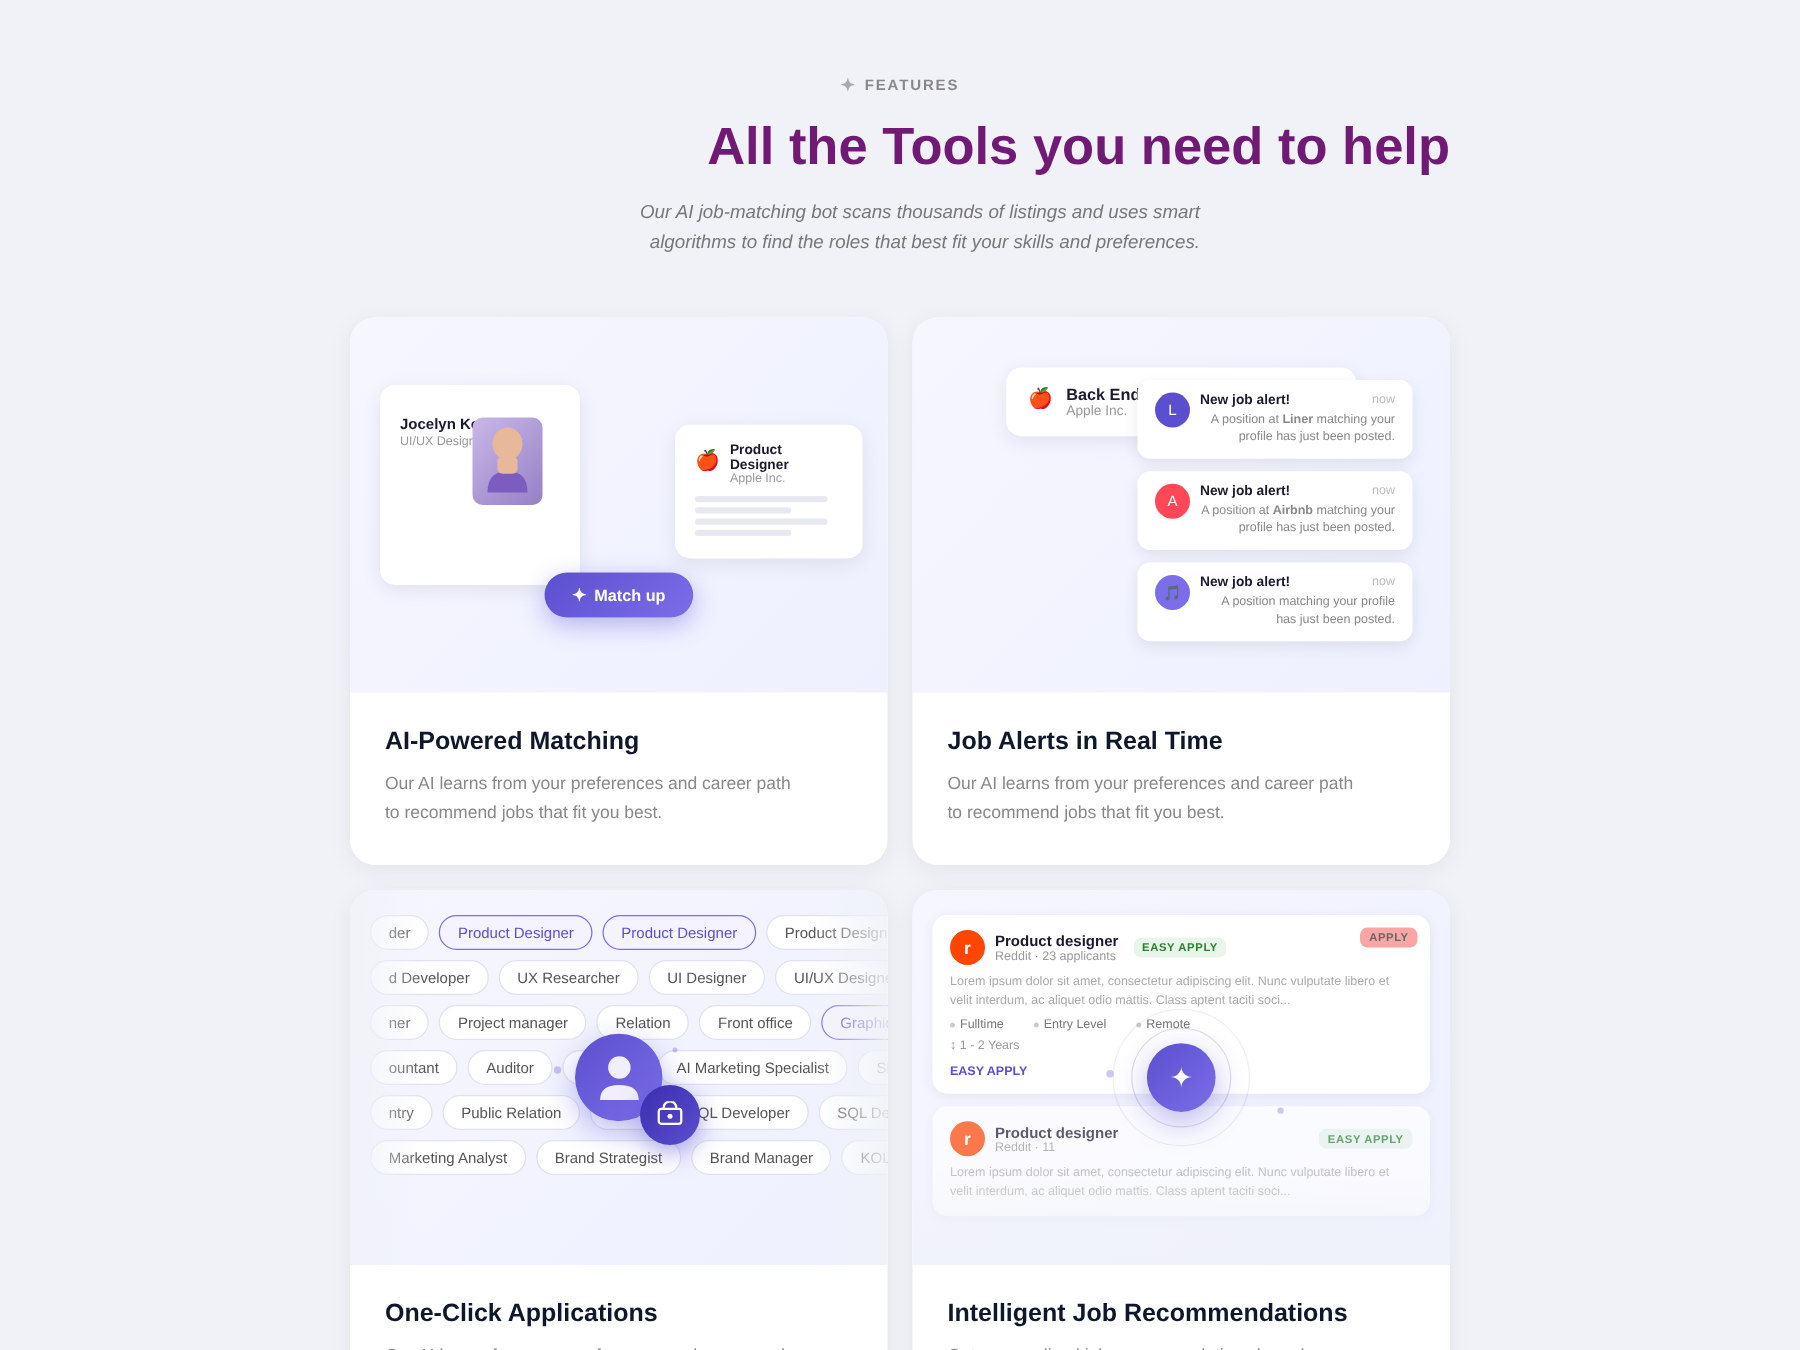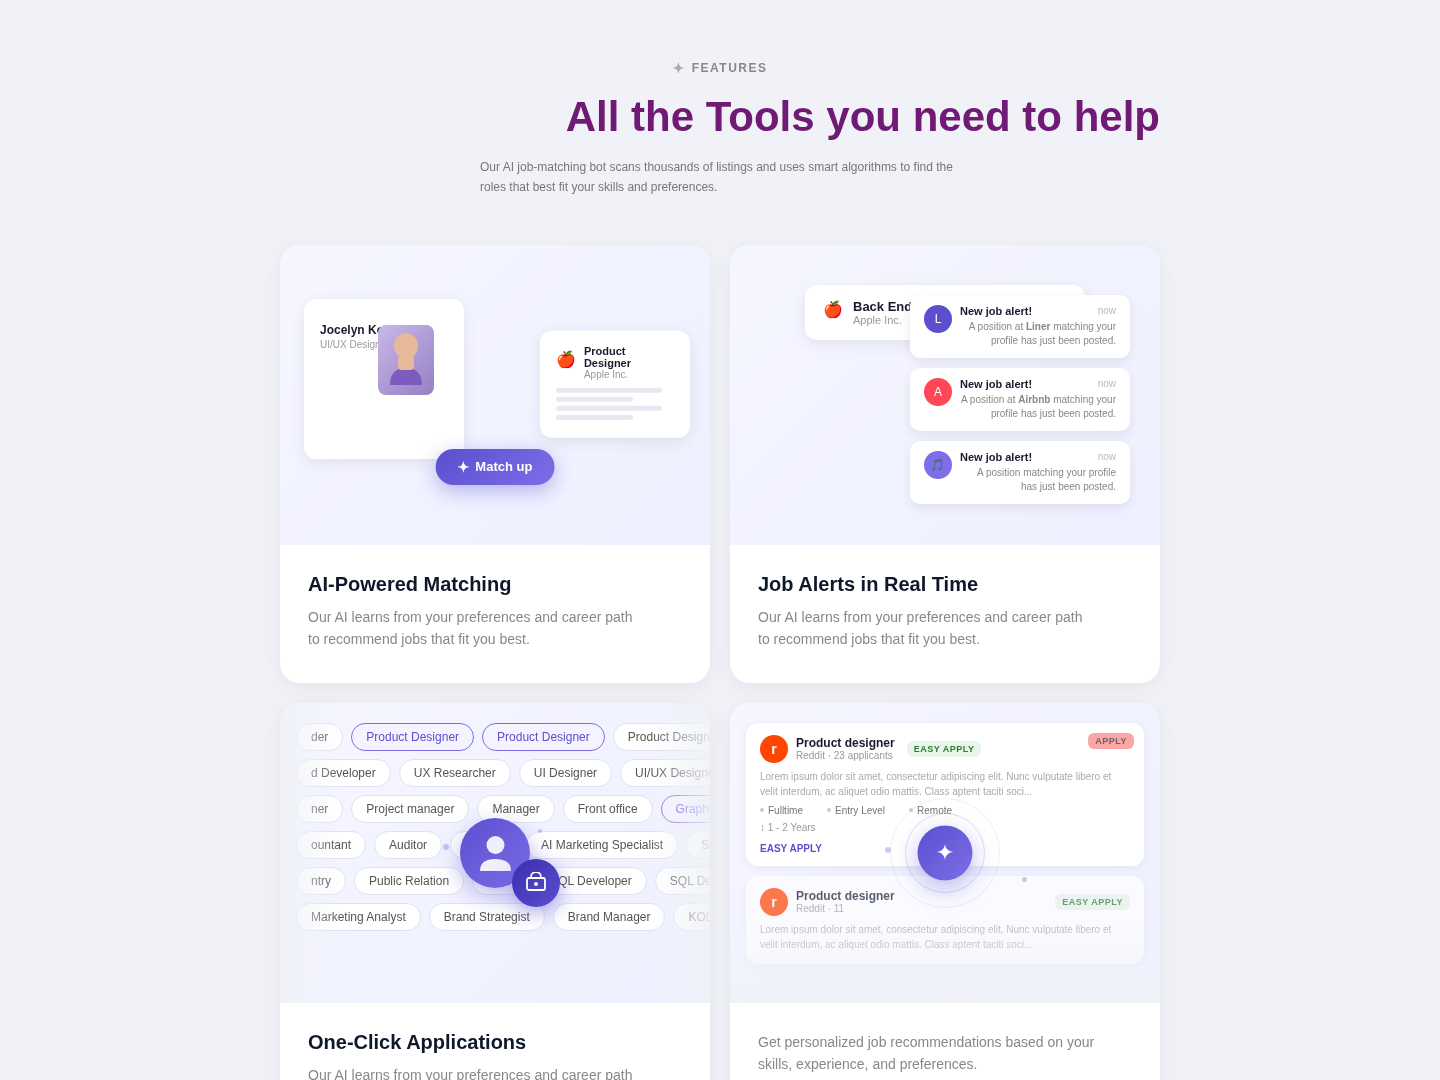--- a/index.html
+++ b/index.html
@@ -41,26 +41,27 @@
     }
     .main-title {
       text-align: right;
       font-size: 42px;
       font-weight: 700;
       color: #701a75;
       margin-bottom: 16px;
       line-height: 1.2;
     }
     .subtitle {
-      text-align: left;
-      font-size: 12px;
+      text-align: right;
+      font-size: 15px;
       color: #777;
       line-height: 1.6;
       max-width: 480px;
       margin: 0 auto 48px;
+      font-style: italic;
     }
     .cards-grid {
       display: grid;
       grid-template-columns: 1fr 1fr;
       gap: 20px;
     }
     .card {
       background: #ffffff;
       border-radius: 20px;
       overflow: hidden;
@@ -658,21 +659,21 @@
               <div class="tags-row">
                 <span class="tag">d Developer</span>
                 <span class="tag">UX Researcher</span>
                 <span class="tag">UI Designer</span>
                 <span class="tag">UI/UX Designer</span>
 
               </div>
               <div class="tags-row">
                 <span class="tag">ner</span>
                 <span class="tag">Project manager</span>
-                <span class="tag">Manager</span>
+                <span class="tag">Relation</span>
                 <span class="tag">Front office</span>
                 <span class="tag active">Graphic Designer</span>
 
               </div>
               <div class="tags-row">
                 <span class="tag">ountant</span>
                 <span class="tag">Auditor</span>
                 <span class="tag">Auditor</span>
                 <span class="tag">AI Marketing Specialist</span>
                 <span class="tag">SEO Manager</span>
@@ -766,19 +767,20 @@
 
           <div class="ai-ring" style="width:80px;height:80px;top:50%;left:50%;transform:translate(-50%,-50%);"></div>
           <div class="ai-ring" style="width:110px;height:110px;top:50%;left:50%;transform:translate(-50%,-50%);opacity:0.5;"></div>
 
           <div class="dot-decoration" style="width:6px;height:6px;top:48%;left:36%;"></div>
           <div class="dot-decoration" style="width:5px;height:5px;top:58%;left:68%;"></div>
 
           <div class="recs-fade-bottom"></div>
         </div>
         <div class="card-content">
+          <h3 class="card-title">Intelligent Job Recommendations</h3>
           <p class="card-desc">Get personalized job recommendations based on your skills, experience, and preferences.</p>
         </div>
       </div>
 
     </div>
   </div>
 </div>
 
 </body></html>

